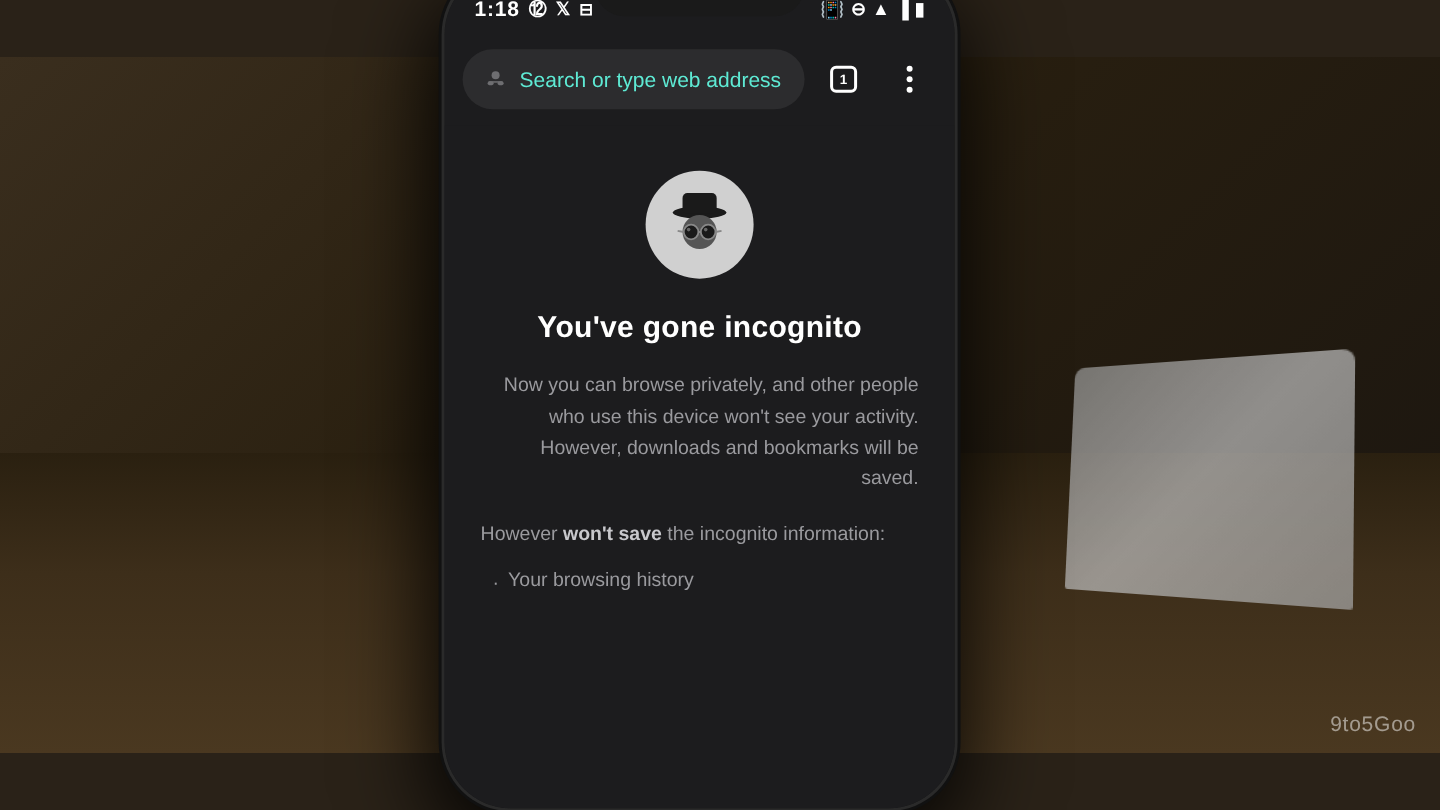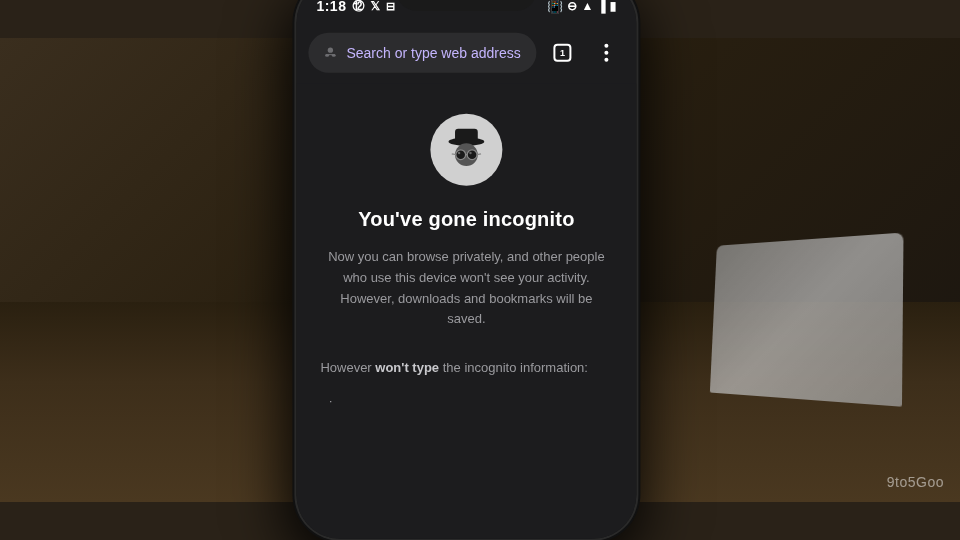--- a/index.html
+++ b/index.html
@@ -164,21 +164,21 @@
       gap: 8px;
     }
 
     .incognito-icon-small {
       width: 16px;
       height: 16px;
       opacity: 0.7;
     }
 
     .address-text {
-      color: #c4b5fd;
+      color: #5eead4;
       font-size: 14px;
       flex: 1;
     }
 
     .tab-btn {
       width: 36px;
       height: 36px;
       background: transparent;
       border: none;
       display: flex;
@@ -263,22 +263,22 @@
       font-weight: 600;
       margin-bottom: 16px;
       text-align: center;
       letter-spacing: 0.2px;
     }
 
     .incognito-desc {
       color: #9a9a9e;
       font-size: 13px;
       line-height: 1.6;
-      text-align: center;
-      margin-bottom: 28px;
+      text-align: right;
+      margin-bottom: 16px;
       width: 100%;
     }
 
     .incognito-chrome-info {
       color: #9a9a9e;
       font-size: 13px;
       line-height: 1.6;
       text-align: left;
       width: 100%;
       margin-bottom: 8px;
@@ -407,26 +407,27 @@
 
               <circle cx="37" cy="36" r="1.5" fill="#666"></circle>
             </svg>
           </div>
 
           <h1 class="incognito-title">You've gone incognito</h1>
 
           <p class="incognito-desc">Now you can browse privately, and other people who use this device won't see your activity. However, downloads and bookmarks will be saved.</p>
 
           <p class="incognito-chrome-info">
-            <span>However </span><strong>won't type</strong><span> the incognito information:</span>
+            <span>However </span><strong>won't save</strong><span> the incognito information:</span>
           </p>
 
           <div class="bullet-list">
             <div class="bullet-item">
               <span class="bullet-dot">·</span>
+              <span>Your browsing history</span>
             </div>
           </div>
         </div>
 
       </div>
     </div>
   </div>
 
   <div class="watermark">9to5Goo</div>
 </div>

